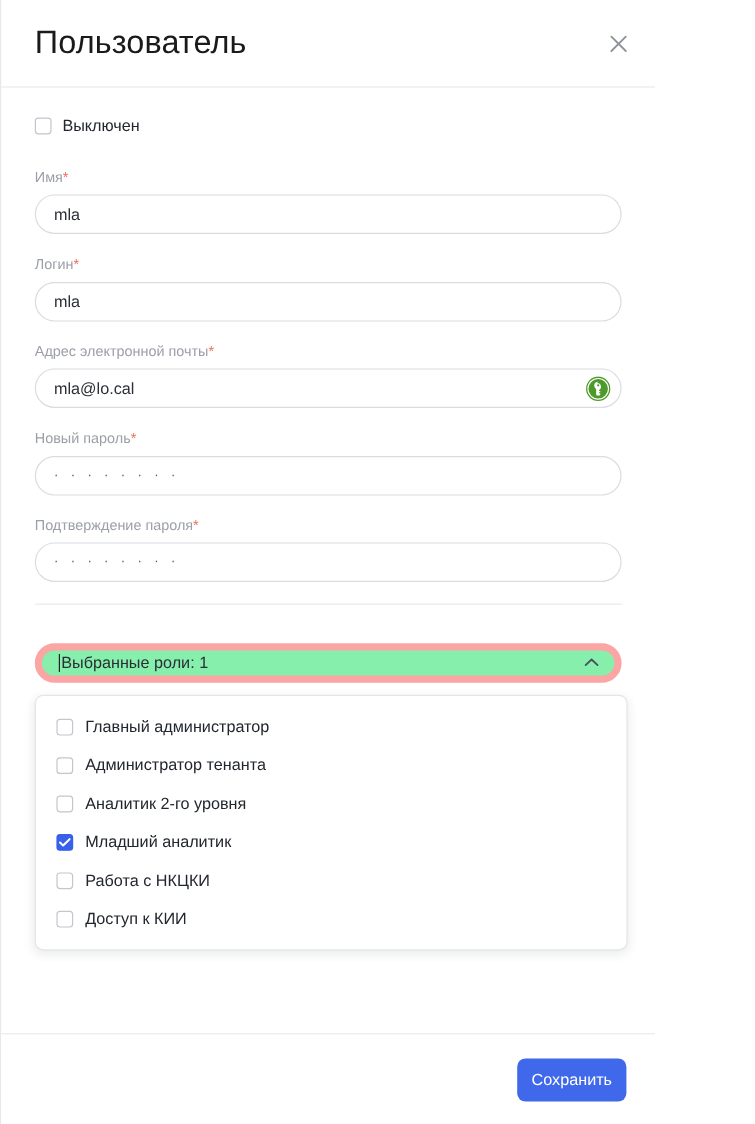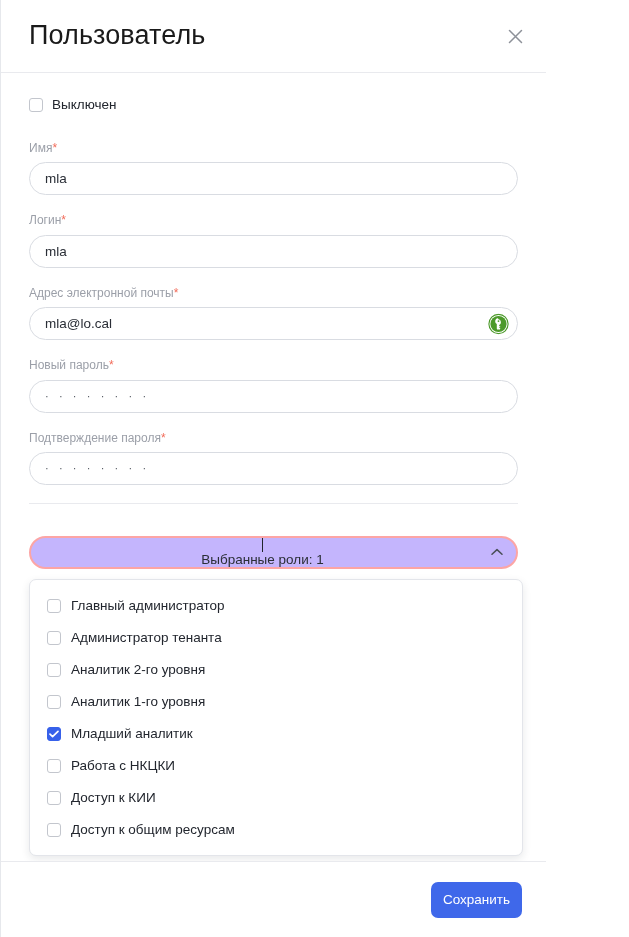--- a/index.html
+++ b/index.html
@@ -152,31 +152,30 @@
     margin-top: 9px;
   }
 
   
   .section-roles { padding: 16px 28px 0 28px; position: relative; }
 
   .select-wrap { position: relative; }
   .select-box {
     width: 100%;
     height: 33px;
-    border: 2px solid #fca5a5;
+    border: 6px solid #fca5a5;
     border-radius: 17px;
-    background: #c4b5fd;
+    background: #86efac;
     display: flex;
     align-items: center;
     padding: 0 36px 0 14px;
     font-size: 13.5px;
     color: #2a2e36;
     cursor: text;
     position: relative;
-    flex-direction: column;
   }
   .caret {
     display: inline-block;
     width: 1px;
     height: 15px;
     background: #20242b;
     margin-right: 1px;
   }
   .chevron {
     position: absolute;
@@ -349,48 +348,40 @@
         <div class="opt-row">
           <span class="cbox"></span>
           <span class="opt-label">Администратор тенанта</span>
         </div>
 
         <div class="opt-row">
           <span class="cbox"></span>
           <span class="opt-label">Аналитик 2-го уровня</span>
         </div>
 
-        <div class="opt-row">
-          <span class="cbox"></span>
-          <span class="opt-label">Аналитик 1-го уровня</span>
-        </div>
 
         <div class="opt-row">
           <span class="cbox checked">
             <svg width="10" height="8" viewBox="0 0 10 8" aria-hidden="true">
               <path d="M1 4.1 L3.6 6.6 L9 1.3" fill="none" stroke="#ffffff" stroke-width="1.7" stroke-linecap="round" stroke-linejoin="round"></path>
             </svg>
           </span>
           <span class="opt-label">Младший аналитик</span>
         </div>
 
         <div class="opt-row">
           <span class="cbox"></span>
           <span class="opt-label">Работа с НКЦКИ</span>
         </div>
 
         <div class="opt-row">
           <span class="cbox"></span>
           <span class="opt-label">Доступ к КИИ</span>
         </div>
 
-        <div class="opt-row">
-          <span class="cbox"></span>
-          <span class="opt-label">Доступ к общим ресурсам</span>
-        </div>
 
       </div>
     </div>
 
   </div>
 
   <div class="dialog-footer">
     <button class="save-btn">Сохранить</button>
   </div>
 

